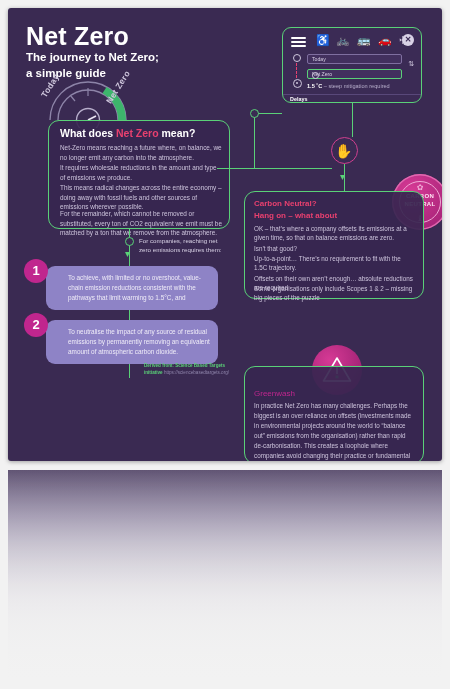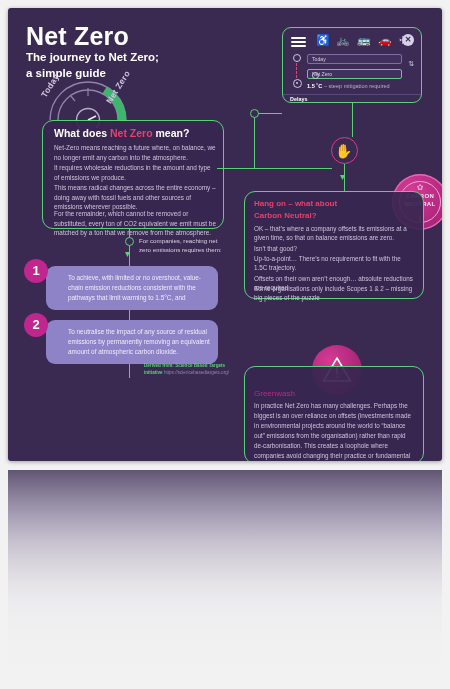--- a/index.html
+++ b/index.html
@@ -42,21 +42,21 @@
   
   .panel{
     position:absolute;
     border:1.2px solid #5ad178;
     border-radius:11px;
     box-sizing:border-box;
   }
   .panel-dark{background:rgba(55,38,80,.92);}
 
   
-  #panel-definition{left:34px;top:112px;width:182px;height:109px;}
+  #panel-definition{left:40px;top:112px;width:182px;height:109px;}
   #def-head{
     position:absolute;left:11px;top:6px;color:#ffffff;font-size:10.5px;font-weight:bold;
   }
   #def-head .hl{color:#e8406f;}
   .def-p{
     position:absolute;left:11px;right:7px;color:#cdc4dc;font-size:6.4px;line-height:1.5;
   }
   #def-p1{top:22px;}
   #def-p2{top:42px;}
   #def-p3{top:62px;}
@@ -300,22 +300,22 @@
       <div class="leaf-top">✿</div>
       <div class="txt">
         <div>CARBON</div>
         <div>NEUTRAL</div>
       </div>
       <div class="leaf-bot">♝</div>
     </div>
 
     <div class="panel panel-dark" id="panel-neutral">
       <div id="neutral-head">
+        <div>Carbon Neutral?</div>
         <div>Hang on – what about</div>
-        <div>Carbon Neutral?</div>
       </div>
       <div class="neutral-p" id="neutral-p1">OK – that’s where a company offsets its emissions at a given time, so that on balance emissions are zero.</div>
       <div class="neutral-p" id="neutral-p2">Isn’t that good?</div>
       <div class="neutral-p" id="neutral-p3">Up-to-a-point… There’s no requirement to fit with the 1.5C trajectory.</div>
       <div class="neutral-p" id="neutral-p4">Offsets on their own aren’t enough…   absolute reductions are required</div>
       <div class="neutral-p" id="neutral-p5">Some organisations only include Scopes 1 &amp; 2 – missing big pieces of the puzzle</div>
     </div>
 
     <div id="companies-note">For companies, reaching net zero emissions requires them:</div>
 

